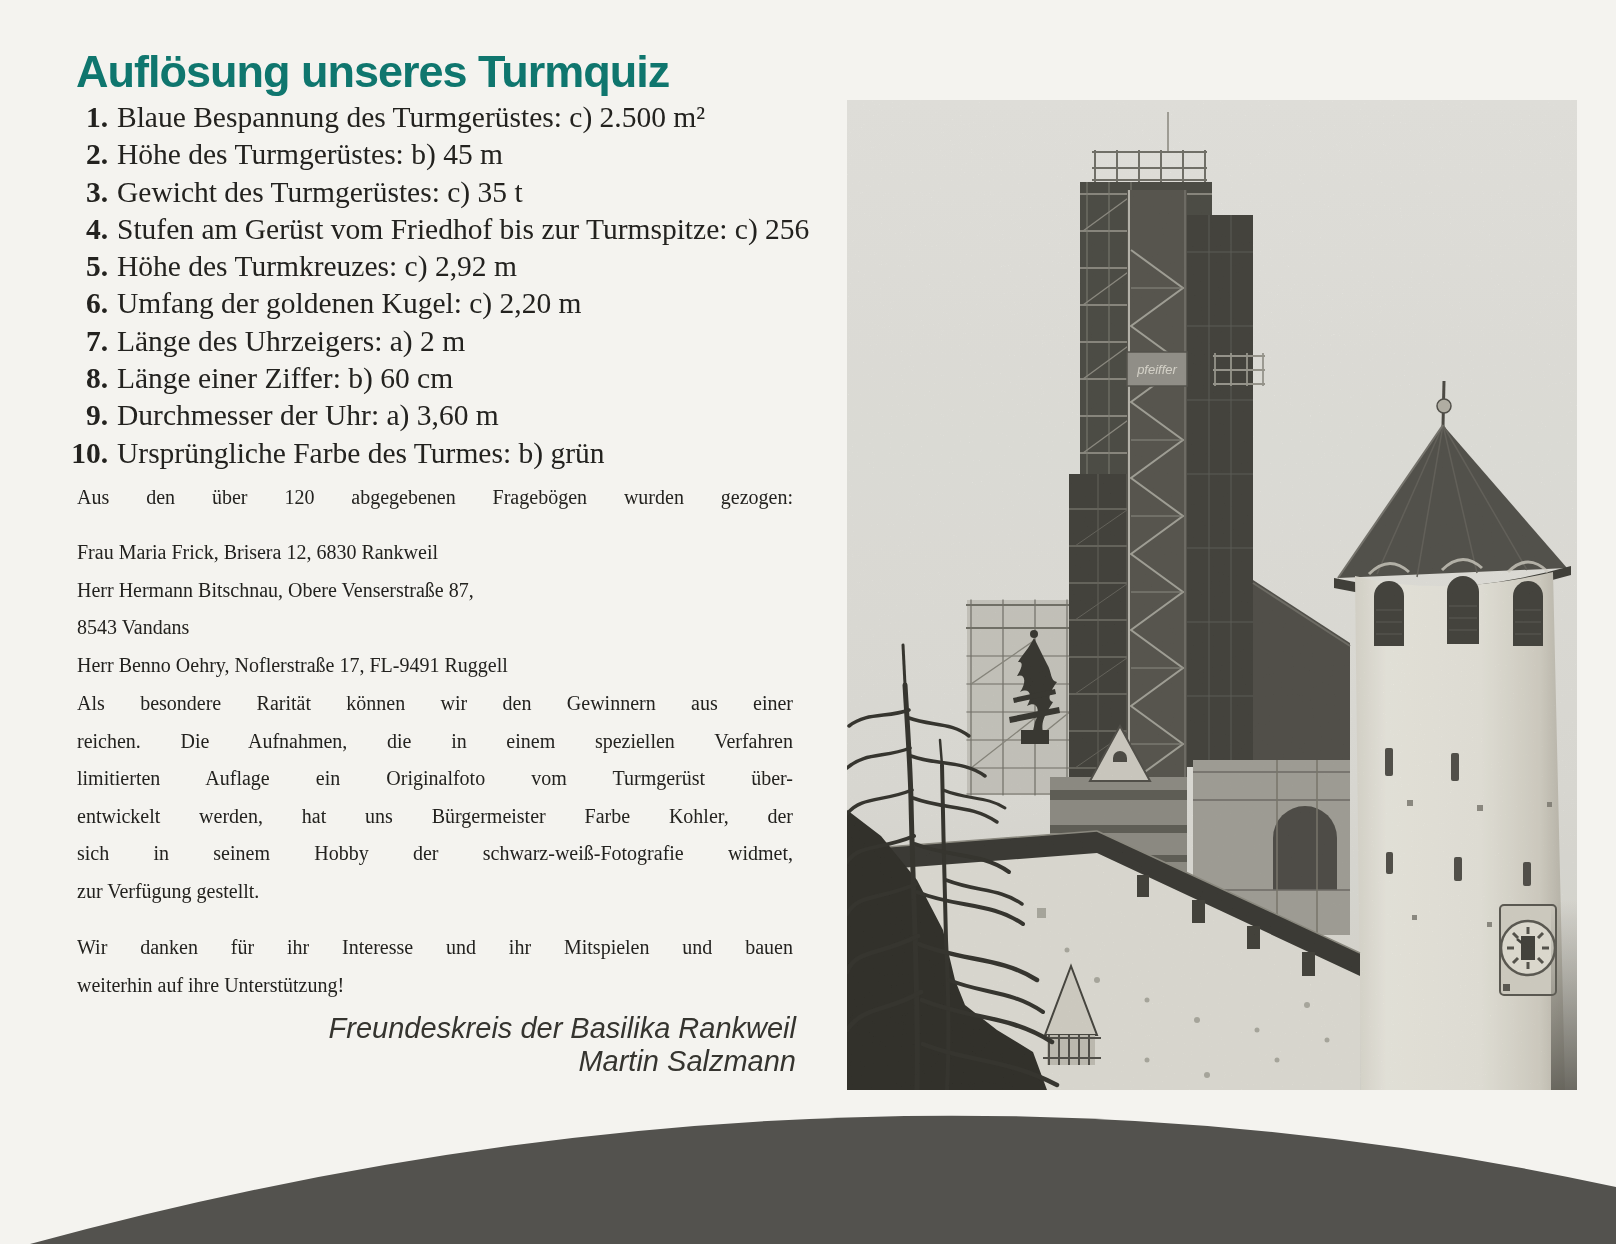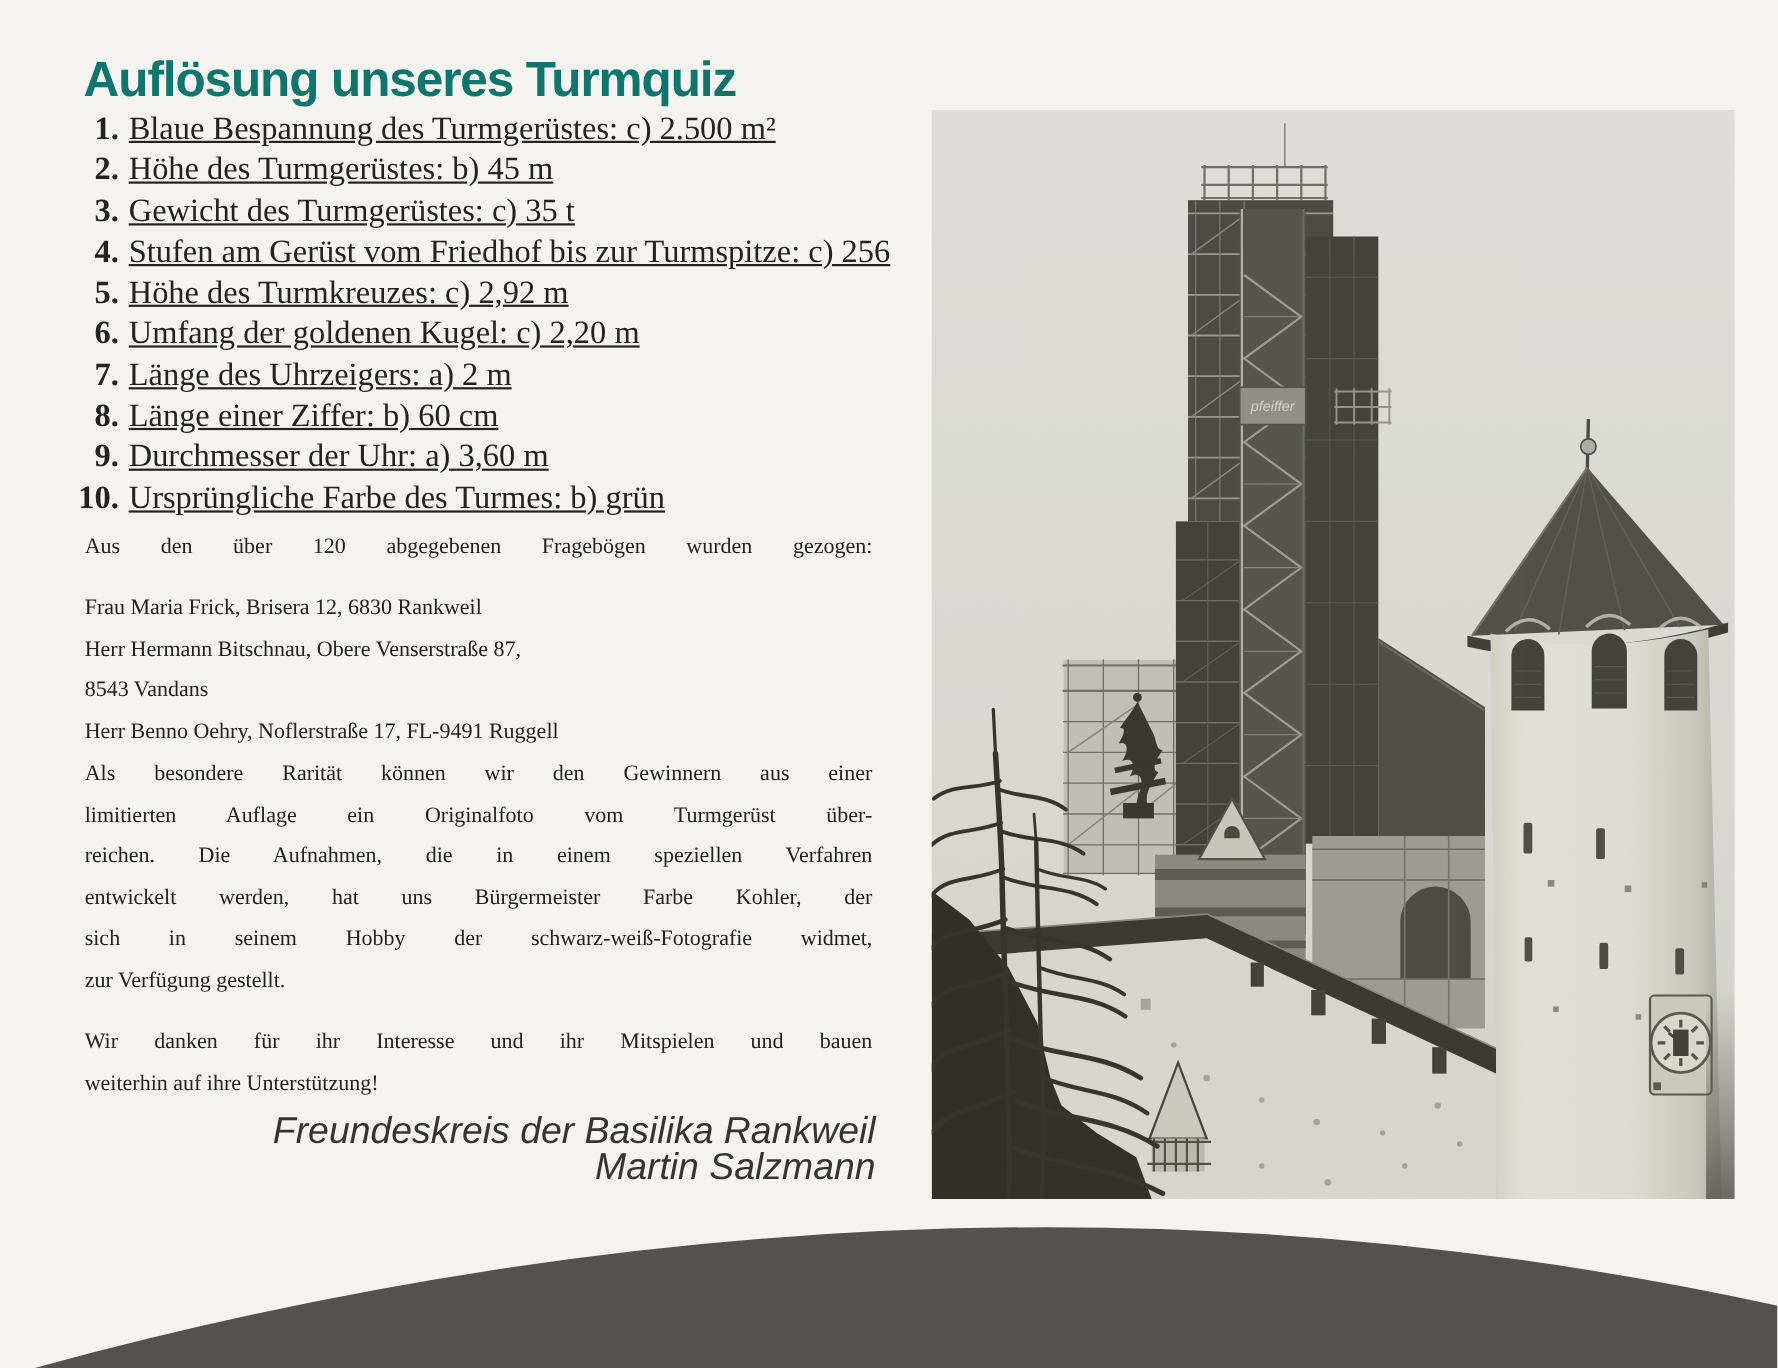--- a/index.html
+++ b/index.html
@@ -11,29 +11,29 @@
   }
   .page-title{
     position:absolute;left:76px;top:16px;
     font-family:Liberation Sans, sans-serif;
     font-weight:bold;font-size:45px;letter-spacing:-1px;color:#0f766e;
     white-space:nowrap;
   }
   .quiz-list{position:absolute;left:64px;top:99px;font-size:29.5px;line-height:37.3px;}
   .quiz-item{display:flex;white-space:nowrap;}
   .quiz-num{font-weight:bold;width:44px;text-align:right;flex:0 0 44px;}
-  .quiz-text{margin-left:9px;text-decoration:underline;}
+  .quiz-text{margin-left:9px;}
   .block{position:absolute;left:77px;width:716px;font-size:20px;}
   .just{text-align:justify;text-align-last:justify;white-space:normal;}
   .lines > div{height:37.5px;white-space:nowrap;}
   .lines > div.just{white-space:normal;}
   .signature{
     position:absolute;left:77px;top:1012px;width:719px;text-align:right;
     font-family:"Liberation Sans","DejaVu Sans",sans-serif;
-    font-style:italic;font-size:34px;line-height:33px;color:#35342f;
+    font-style:italic;font-size:29px;line-height:33px;color:#35342f;
   }
   .photo{
     position:absolute;left:847px;top:100px;width:730px;height:990px;
   }
   .bottom-arc{position:absolute;left:0;top:1040px;width:1616px;height:204px;}
 </style>
 </head>
 <body>
 
 <h1 class="page-title">Auflösung unseres Turmquiz</h1>
@@ -85,22 +85,22 @@
 
 <div class="block lines" style="top:534px;line-height:37.6px">
   <div>Frau Maria Frick, Brisera 12, 6830 Rankweil</div>
   <div>Herr Hermann Bitschnau, Obere Venserstraße 87,</div>
   <div>8543 Vandans</div>
   <div>Herr Benno Oehry, Noflerstraße 17, FL-9491 Ruggell</div>
 </div>
 
 <div class="block lines" style="top:685px;line-height:37.4px">
   <div class="just">Als besondere Rarität können wir den Gewinnern aus einer</div>
+  <div class="just">reichen. Die Aufnahmen, die in einem speziellen Verfahren</div>
   <div class="just">limitierten Auflage ein Originalfoto vom Turmgerüst über-</div>
-  <div class="just">reichen. Die Aufnahmen, die in einem speziellen Verfahren</div>
   <div class="just">entwickelt werden, hat uns Bürgermeister Farbe Kohler, der</div>
   <div class="just">sich in seinem Hobby der schwarz-weiß-Fotografie widmet,</div>
   <div>zur Verfügung gestellt.</div>
 </div>
 
 <div class="block lines" style="top:929px;line-height:37.5px">
   <div class="just">Wir danken für ihr Interesse und ihr Mitspielen und bauen</div>
   <div>weiterhin auf ihre Unterstützung!</div>
 </div>
 

